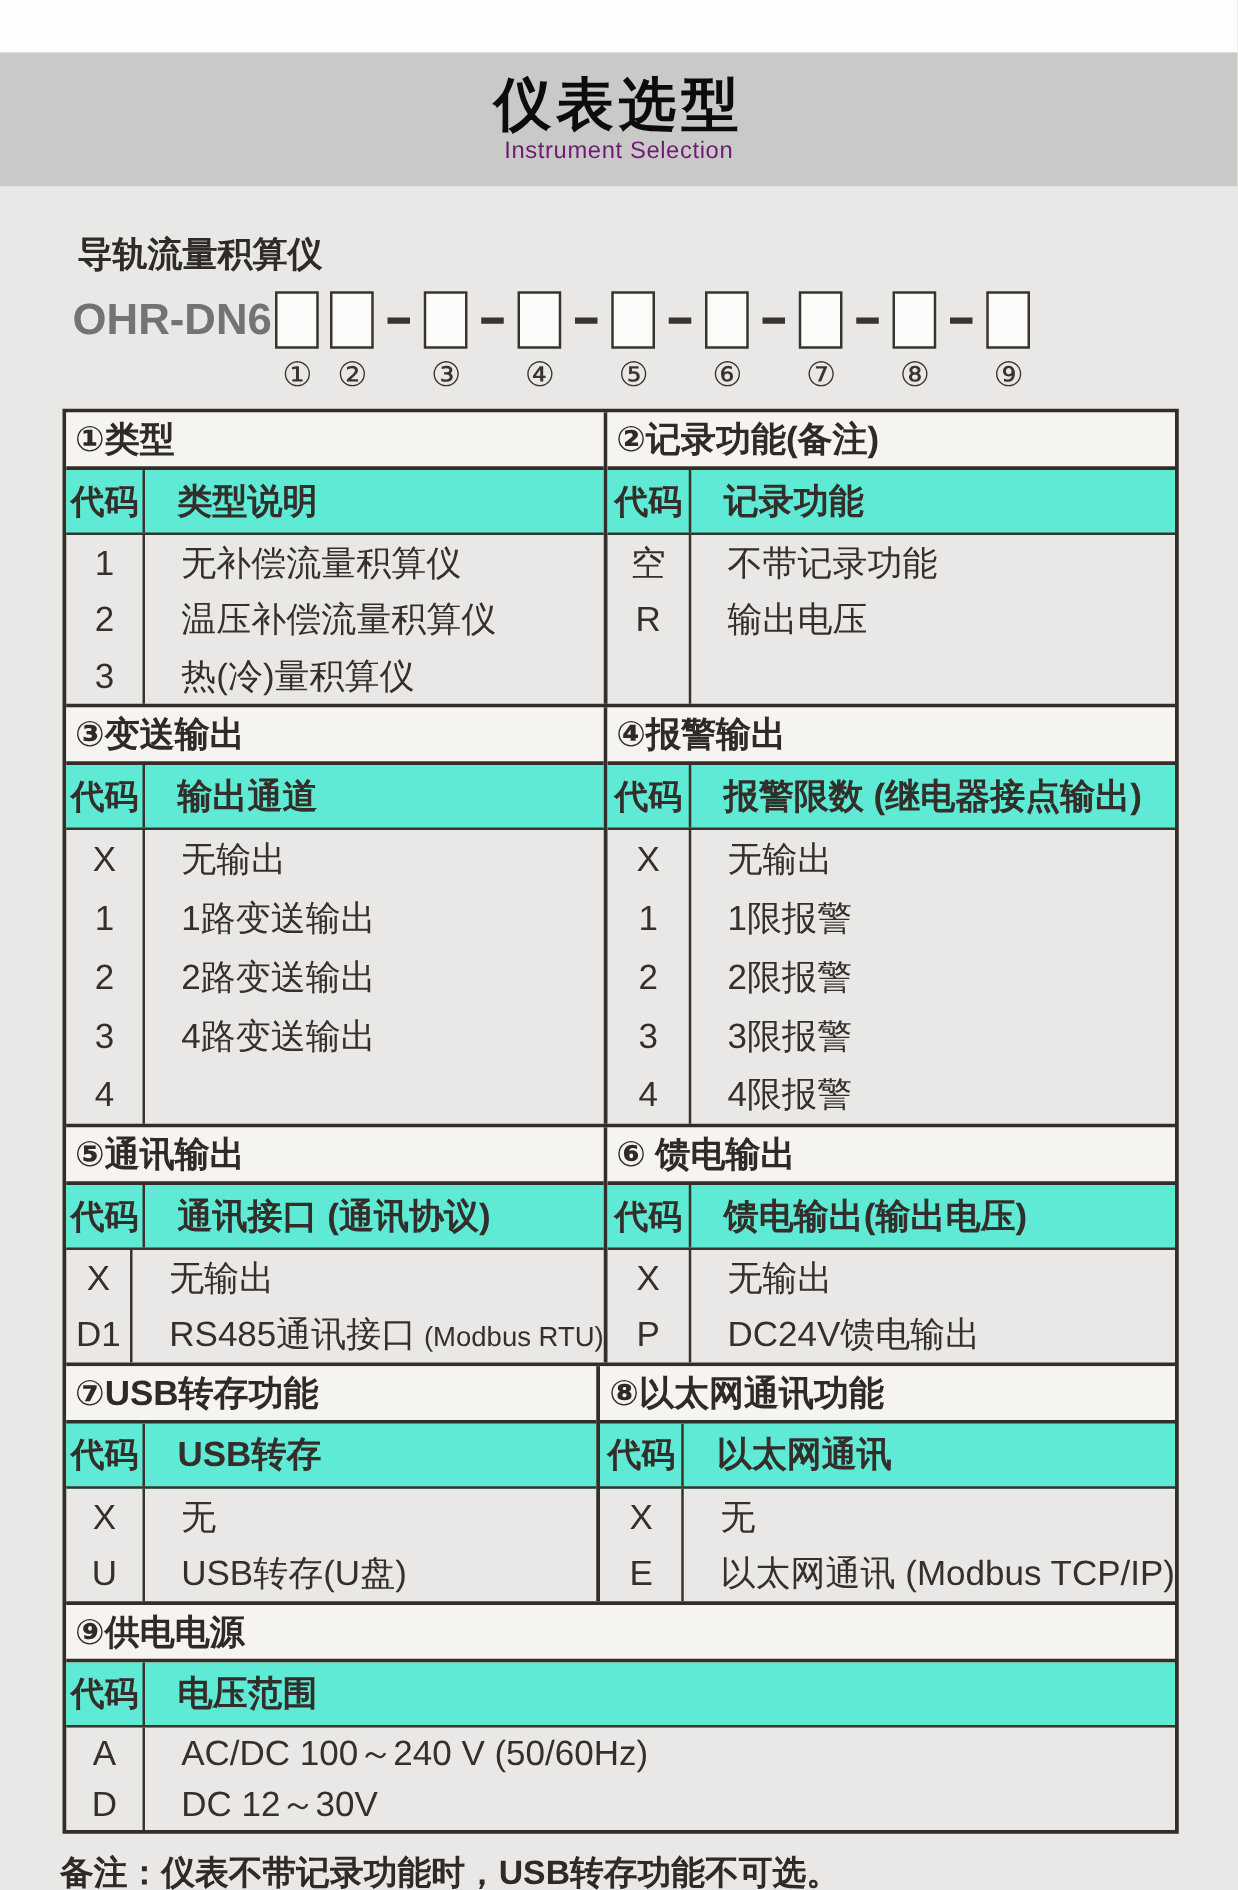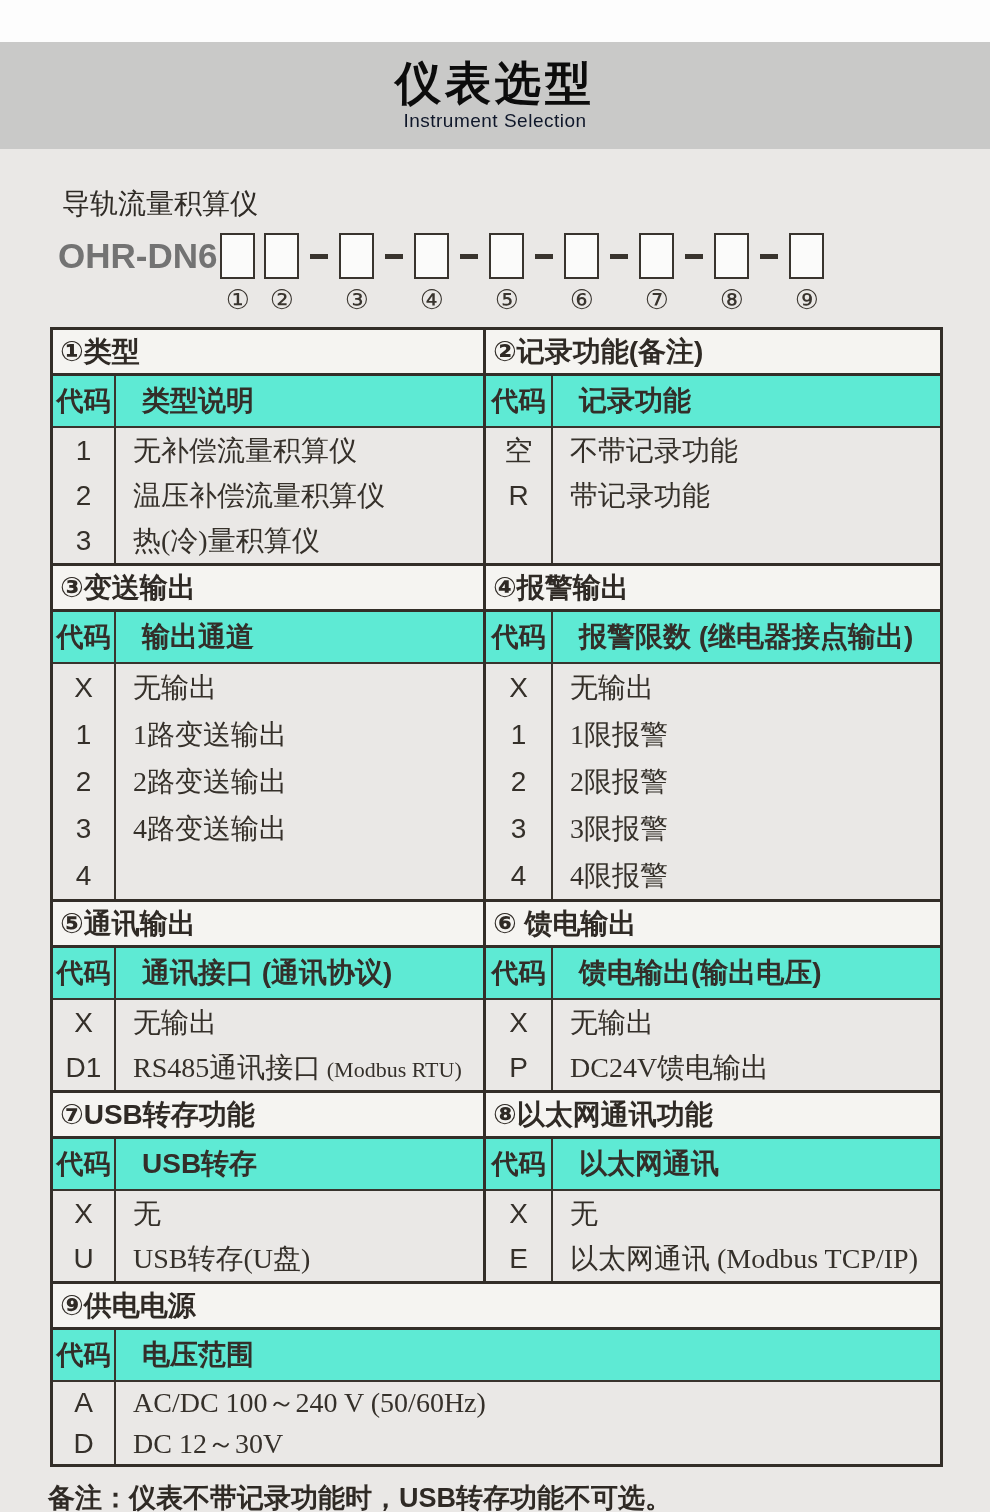--- a/index.html
+++ b/index.html
@@ -13,23 +13,23 @@
   }
   .top-strip { height:42px; background:#fdfdfd; }
   .banner {
     height:107px; background:#c9c9c8;
     display:flex; flex-direction:column; align-items:center; justify-content:center;
   }
   .banner-title {
     font-size:46px; font-weight:700; color:#0c0c0c;
     letter-spacing:4px; line-height:1.05;
   }
-  .banner-sub { font-size:19px; color:#0f172a; margin-top:2px; letter-spacing:.5px; }
-
-  .product-name { margin:36px 16px 0 62px; font-size:28px; font-weight:400; color:#2f2b26; }
+  .banner-sub { font-size:19px; color:#701a75; margin-top:2px; letter-spacing:.5px; }
+
+  .product-name { margin:36px 16px 0 62px; font-size:28px; font-weight:700; color:#2f2b26; }
 
   .model-row { margin:8px 0 0 58px; display:flex; align-items:center; height:50px; }
   .model-prefix { font-size:35px; font-weight:600; color:#737373; margin-right:3px; white-space:nowrap; }
   .mbox {
     width:35px; height:46px; border:2px solid #39342e; background:#fbfbfa;
     position:relative; flex:0 0 auto;
   }
   .mbox.gapped { margin-left:9px; }
   .mdash { width:18px; height:5px; background:#39342e; margin:0 11px; flex:0 0 auto; }
   .circ {
@@ -64,21 +64,21 @@
   .col-head .desc {
     flex:1; display:flex; align-items:center; padding-left:26px;
     font-size:28px; font-weight:600; white-space:nowrap; overflow:hidden;
   }
   .tbody { flex:1; display:flex; }
   .code-col { width:63px; border-right:2px solid #39342e; display:flex; flex-direction:column; }
   .half.right .code-col { width:67px; }
   .desc-col { flex:1; display:flex; flex-direction:column; }
   .cell { height:45px; line-height:45px; font-size:28px; font-weight:500; color:#35302a; }
   .code-col .cell { text-align:center; }
-  .desc-col .cell { padding-left:17px; white-space:nowrap; overflow:hidden;font-family:Liberation Serif, serif; }
+  .desc-col .cell { padding-left:29px; white-space:nowrap; overflow:hidden; }
   .band.rows5 .cell { height:47px; line-height:47px; }
   .band.power .cell { height:41px; line-height:41px; }
   .suffix-sm { font-size:22px; }
 
   .footnote { margin:13px 0 0 48px; font-size:27px; font-weight:600; color:#2f2a25; }
 </style>
 </head>
 <body>
 
 <div class="top-strip"></div>
@@ -156,21 +156,21 @@
         <div class="code">代码</div>
         <div class="desc">记录功能</div>
       </div>
       <div class="tbody">
         <div class="code-col">
           <div class="cell">空</div>
           <div class="cell">R</div>
         </div>
         <div class="desc-col">
           <div class="cell">不带记录功能</div>
-          <div class="cell">带记录功能</div>
+          <div class="cell">输出电压</div>
         </div>
       </div>
     </div>
   </div>
 
   <div class="band rows5">
     <div class="half left">
       <div class="sec-title">③变送输出</div>
       <div class="col-head">
         <div class="code">代码</div>

